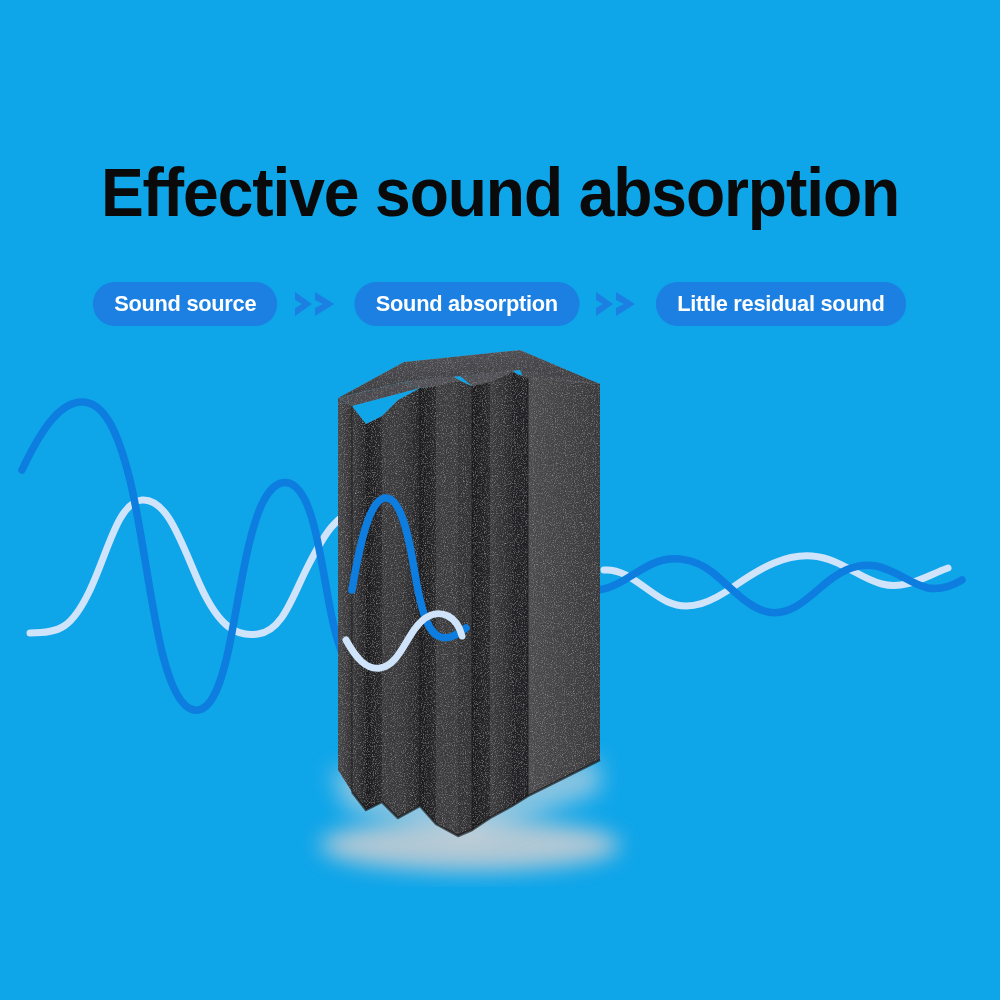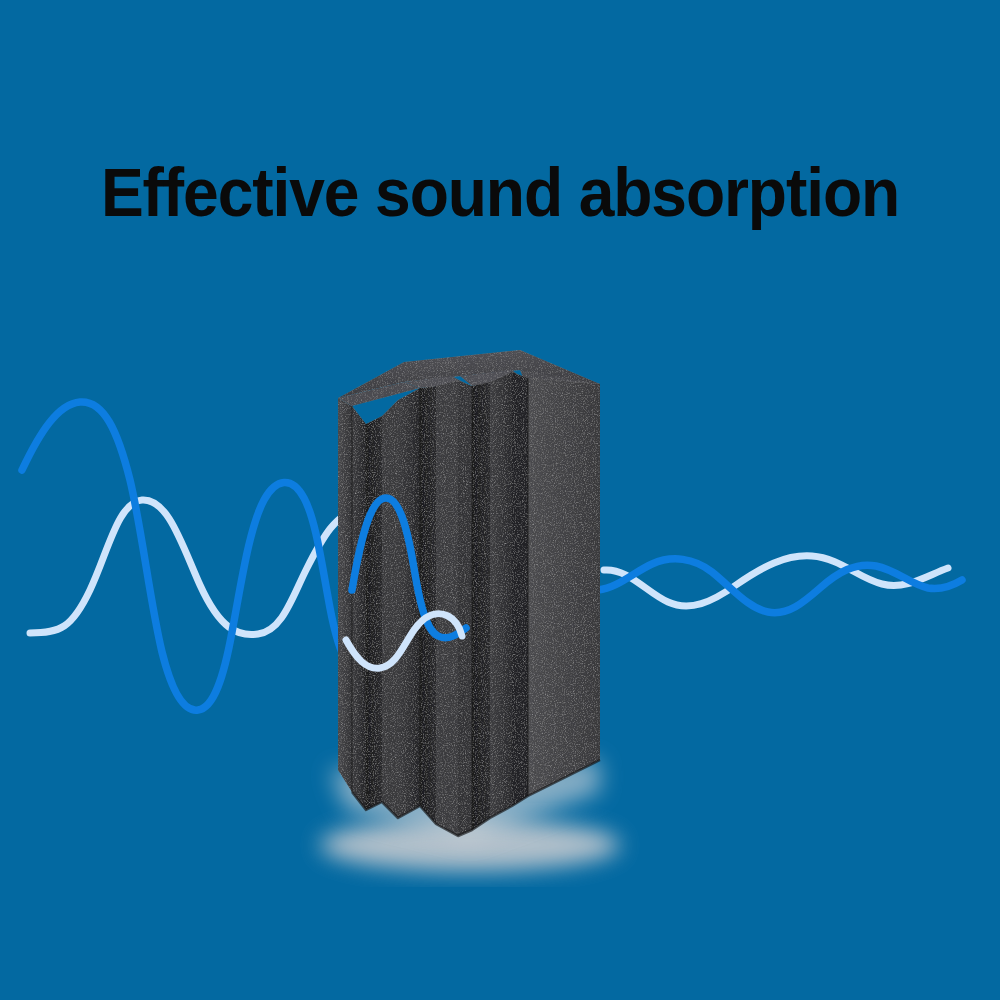--- a/index.html
+++ b/index.html
@@ -13,21 +13,21 @@
     overflow: hidden;
     font-family: "Liberation Sans", sans-serif;
     position: relative;
   }
 
   #stage {
     position: absolute;
     left: 0; top: 0;
     width: 1000px;
     height: 1000px;
-    background: #0369a1;
+    background: #0ea5e9;
   }
 
   
   #headline {
     position: absolute;
     left: 0;
     top: 152px;
     width: 1000px;
     text-align: center;
     font-family: "Liberation Sans", sans-serif;
@@ -87,20 +87,49 @@
   }
   #illus svg { display:block; width:1000px; height:660px; }
 </style>
 </head>
 <body>
 
 <div id="stage">
 
   <div id="headline">Effective sound absorption</div>
 
+  <div id="steps">
+
+    <div class="pill" style="background:#1b80e2;">
+      <span>Sound source</span>
+    </div>
+
+    <span class="chev">
+      <svg viewBox="0 0 46 30" xmlns="http://www.w3.org/2000/svg">
+        <path d="M2 3 L19 15 L2 27 L2 19 L9 15 L2 11 Z" fill="#1b80e2"></path>
+        <path d="M22 3 L41 15 L22 27 L22 19 L30 15 L22 11 Z" fill="#1b80e2"></path>
+      </svg>
+    </span>
+
+    <div class="pill" style="background:#1b80e2;">
+      <span>Sound absorption</span>
+    </div>
+
+    <span class="chev">
+      <svg viewBox="0 0 46 30" xmlns="http://www.w3.org/2000/svg">
+        <path d="M2 3 L19 15 L2 27 L2 19 L9 15 L2 11 Z" fill="#1b80e2"></path>
+        <path d="M22 3 L41 15 L22 27 L22 19 L30 15 L22 11 Z" fill="#1b80e2"></path>
+      </svg>
+    </span>
+
+    <div class="pill" style="background:#1b80e2;">
+      <span>Little residual sound</span>
+    </div>
+
+  </div>
 
   <div id="illus">
     <svg viewBox="0 0 1000 660" xmlns="http://www.w3.org/2000/svg">
       <defs>
 
         <filter id="speckle" x="-5%" y="-5%" width="110%" height="110%">
           <feTurbulence type="fractalNoise" baseFrequency="0.9" numOctaves="4" seed="7" result="n"></feTurbulence>
           <feColorMatrix in="n" type="saturate" values="0" result="ng"></feColorMatrix>
           <feComponentTransfer in="ng" result="nc">
             <feFuncA type="linear" slope="0.55" intercept="0"></feFuncA>

